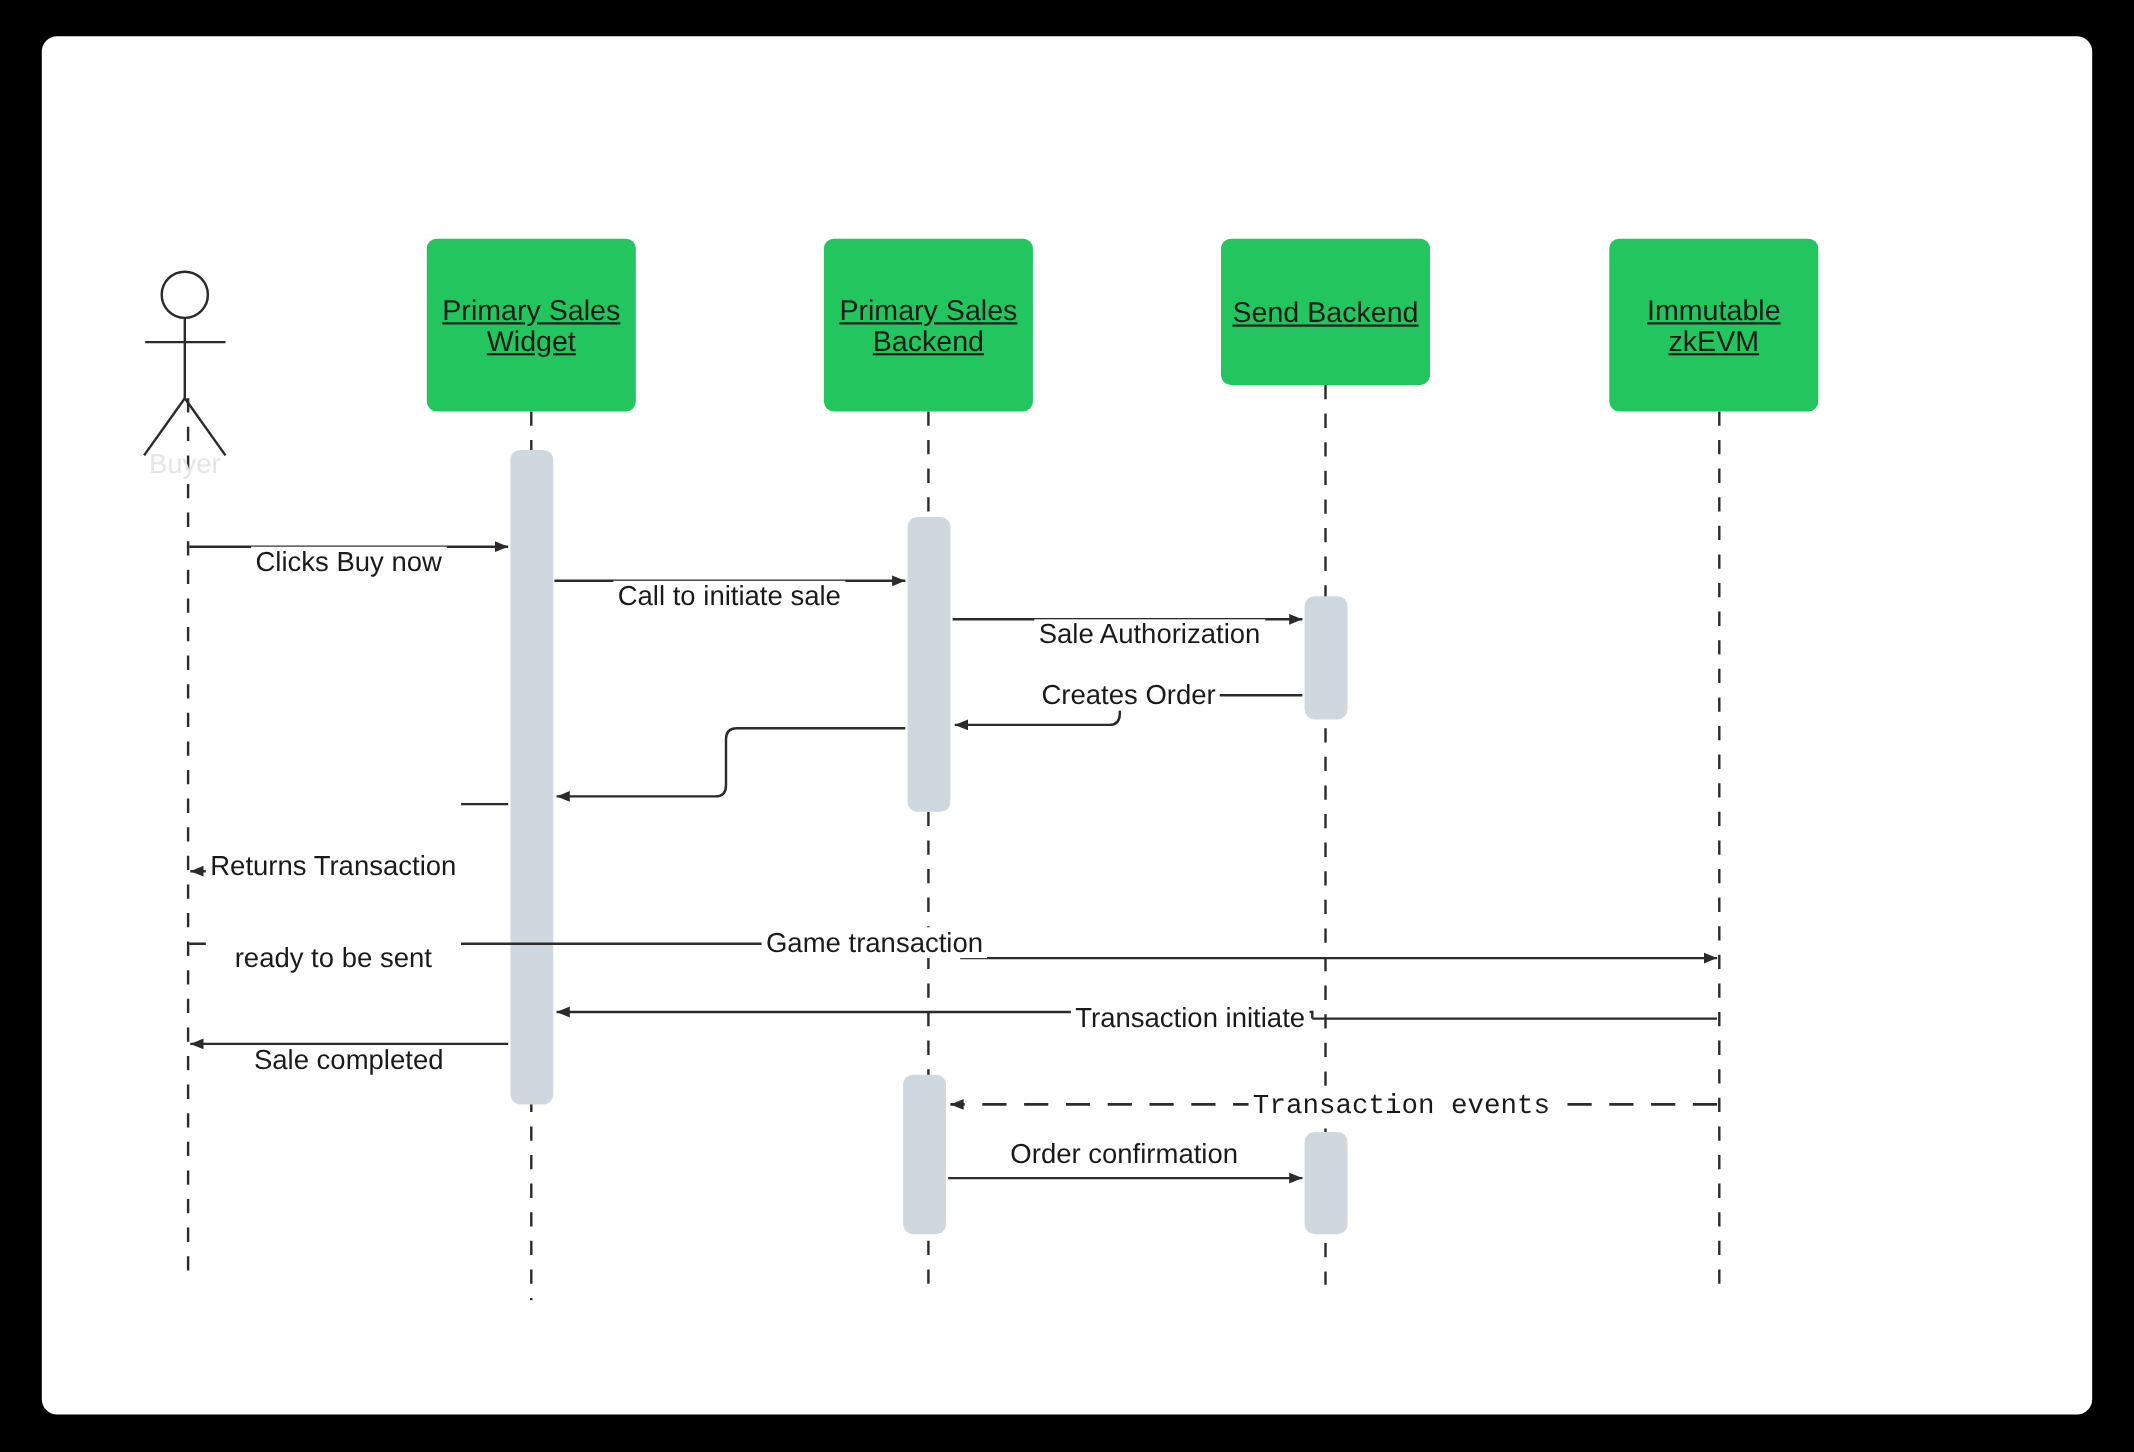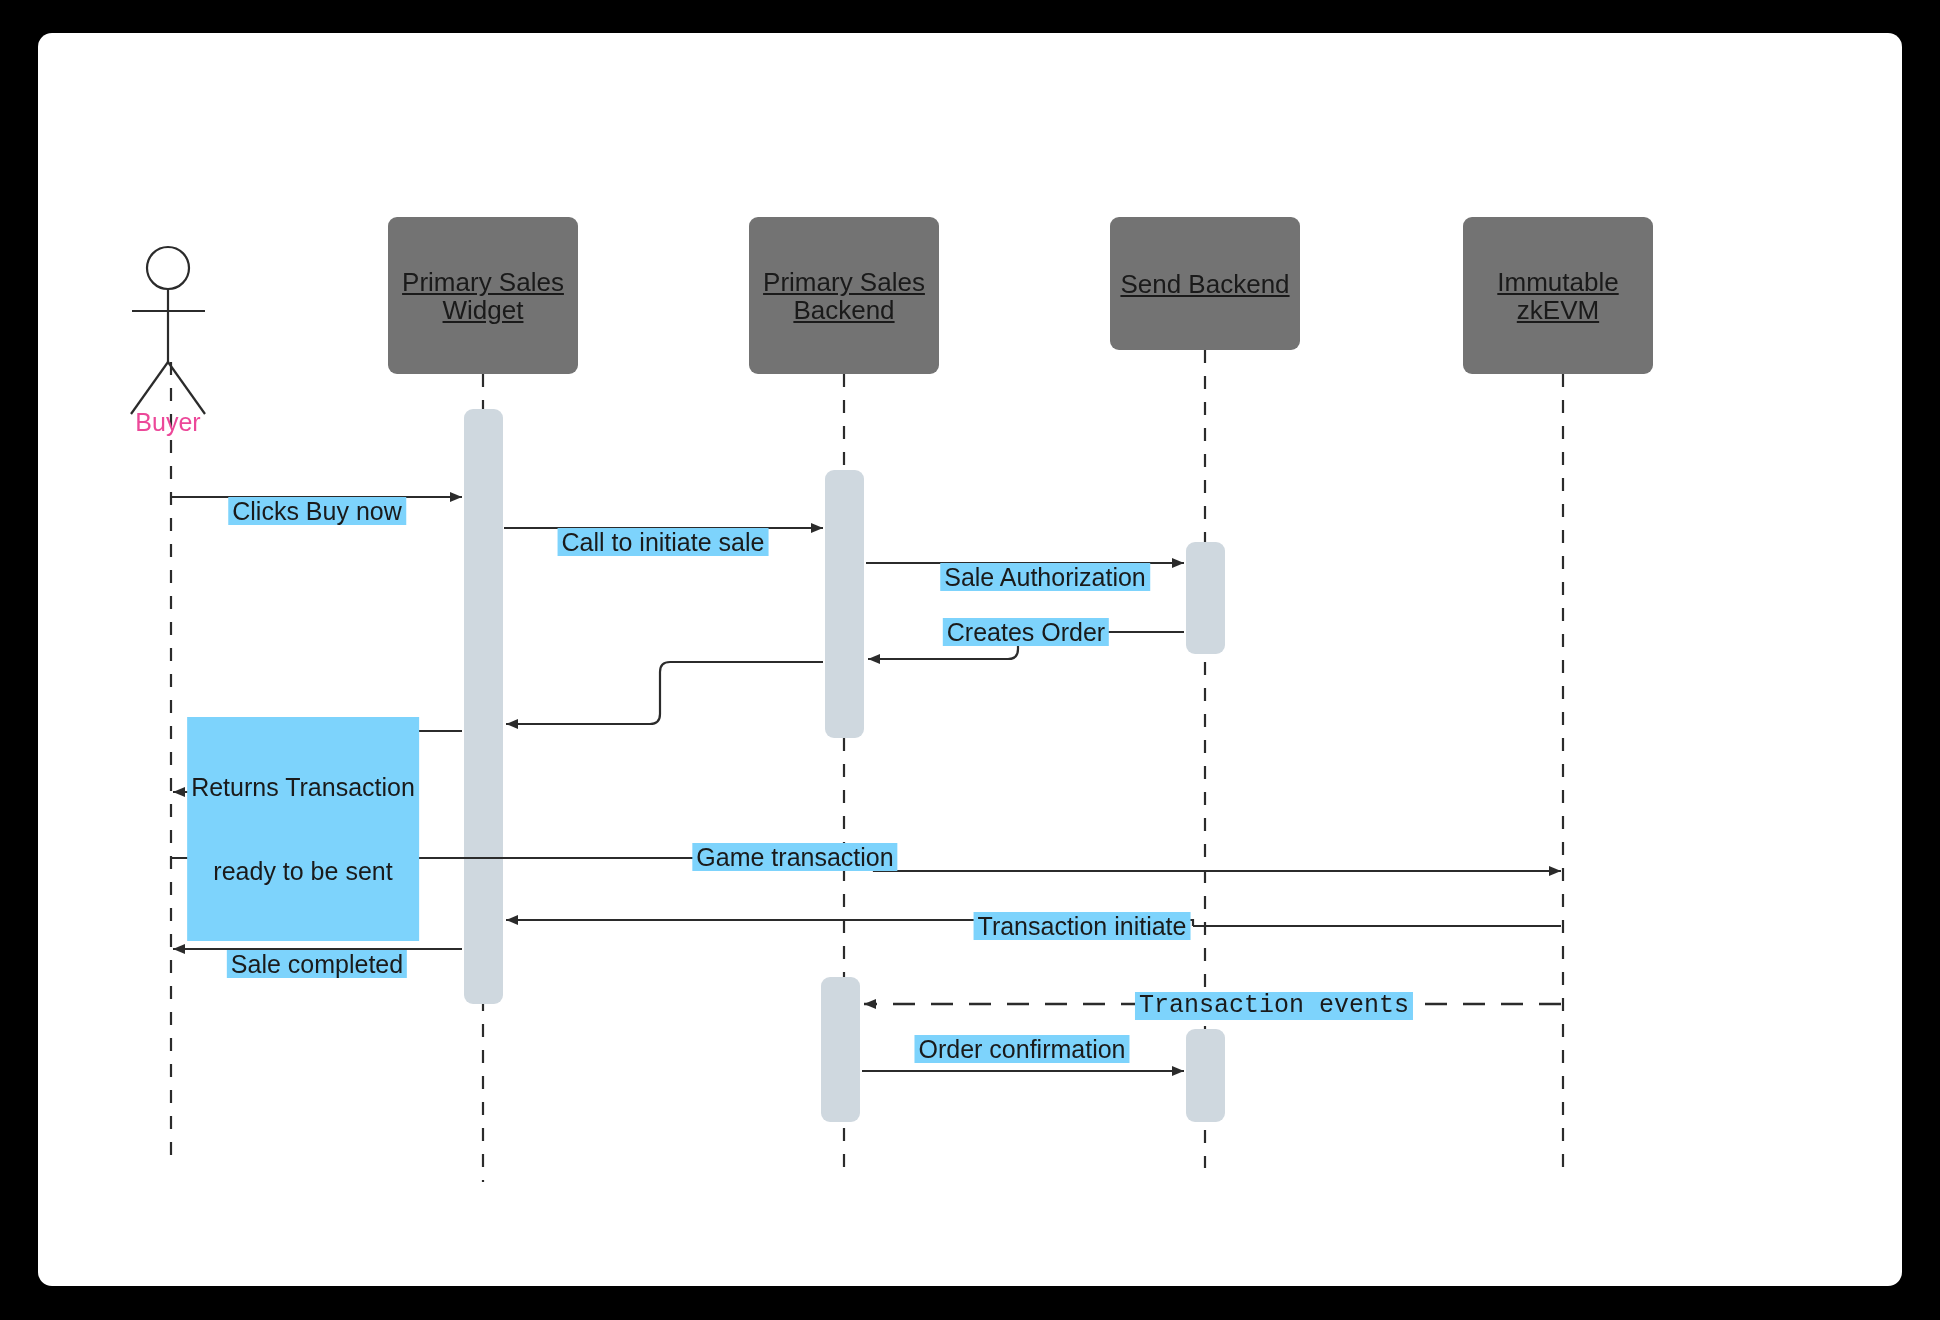--- a/index.html
+++ b/index.html
@@ -31,51 +31,51 @@
     height: 1320px;
   }
   #diagram-svg {
     position: absolute;
     left: 0;
     top: 0;
   }
   .lifeline-box {
     position: absolute;
     box-sizing: border-box;
-    background: #737373;
+    background: #22c55e;
     border-radius: 9px;
     display: flex;
     align-items: center;
     justify-content: center;
     text-align: center;
   }
   .lifeline-box-label {
     font-size: 26px;
     line-height: 28px;
     color: #1a1a1a;
     text-decoration: underline;
     font-family: "Liberation Sans", sans-serif;
   }
   .actor-label {
     position: absolute;
     font-size: 25px;
-    color: #ec4899;
+    color: #e5e5e5;
     text-align: right;
     font-family: "Liberation Sans", sans-serif;
     white-space: nowrap;
   }
   .msg-label {
     position: absolute;
     font-size: 25px;
     line-height: 28px;
     color: #1a1a1a;
     text-align: center;
     font-family: "Liberation Sans", sans-serif;
     white-space: pre;
-    background: #7dd3fc;
+    background: #ffffff;
     padding: 0 4px;
     transform: translateX(-50%);
   }
 </style>
 </head>
 <body>
 
 <div id="diagram-root">
 
   <div id="canvas-frame"></div>

